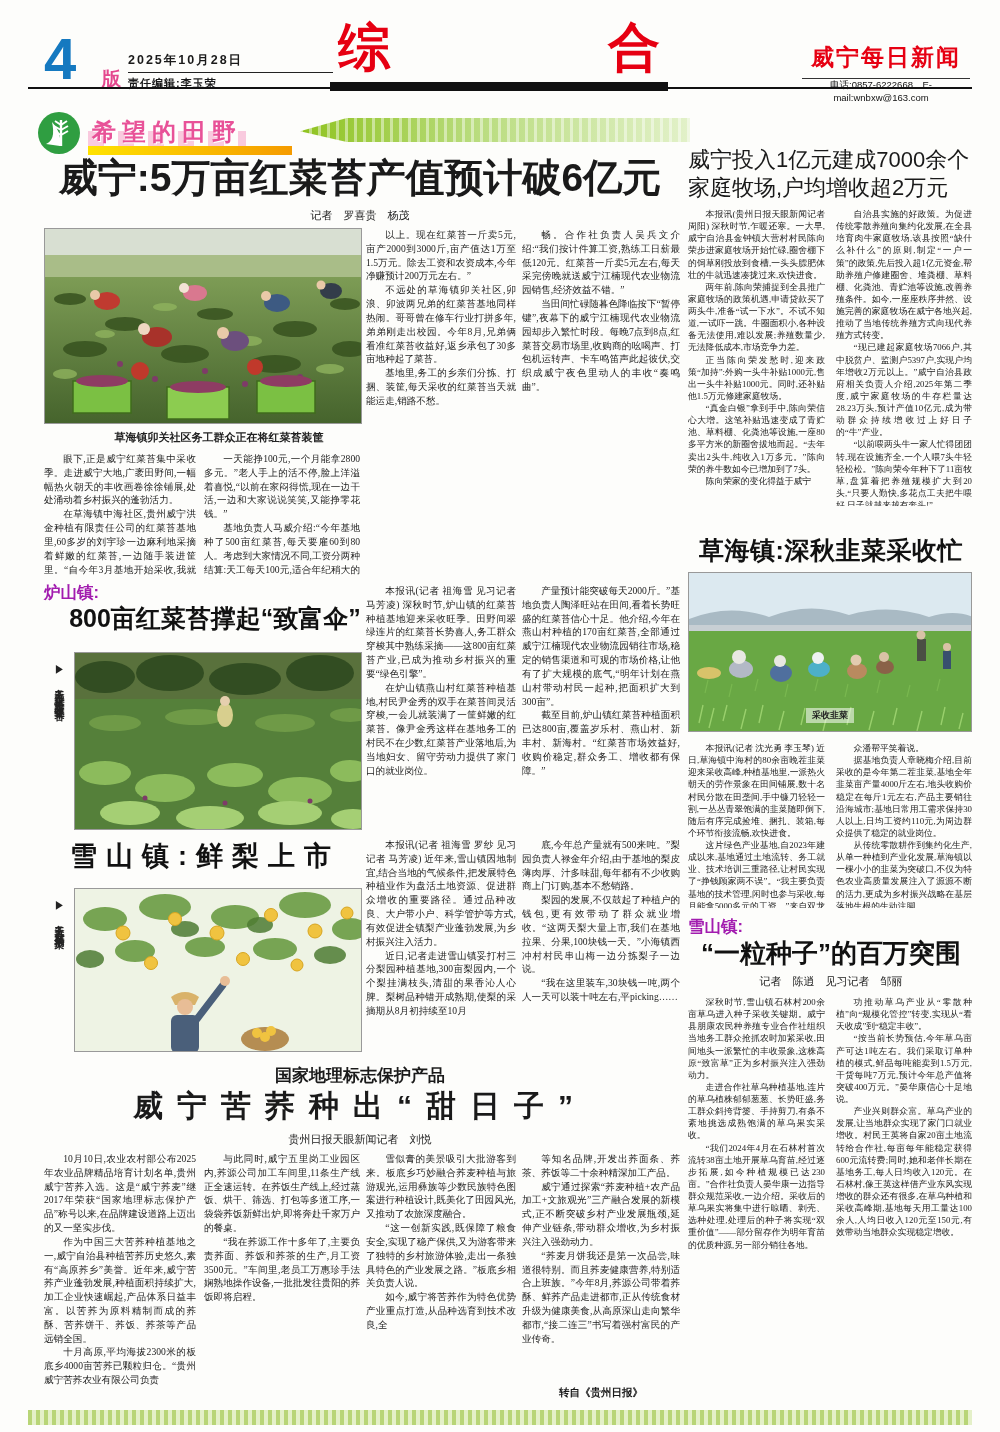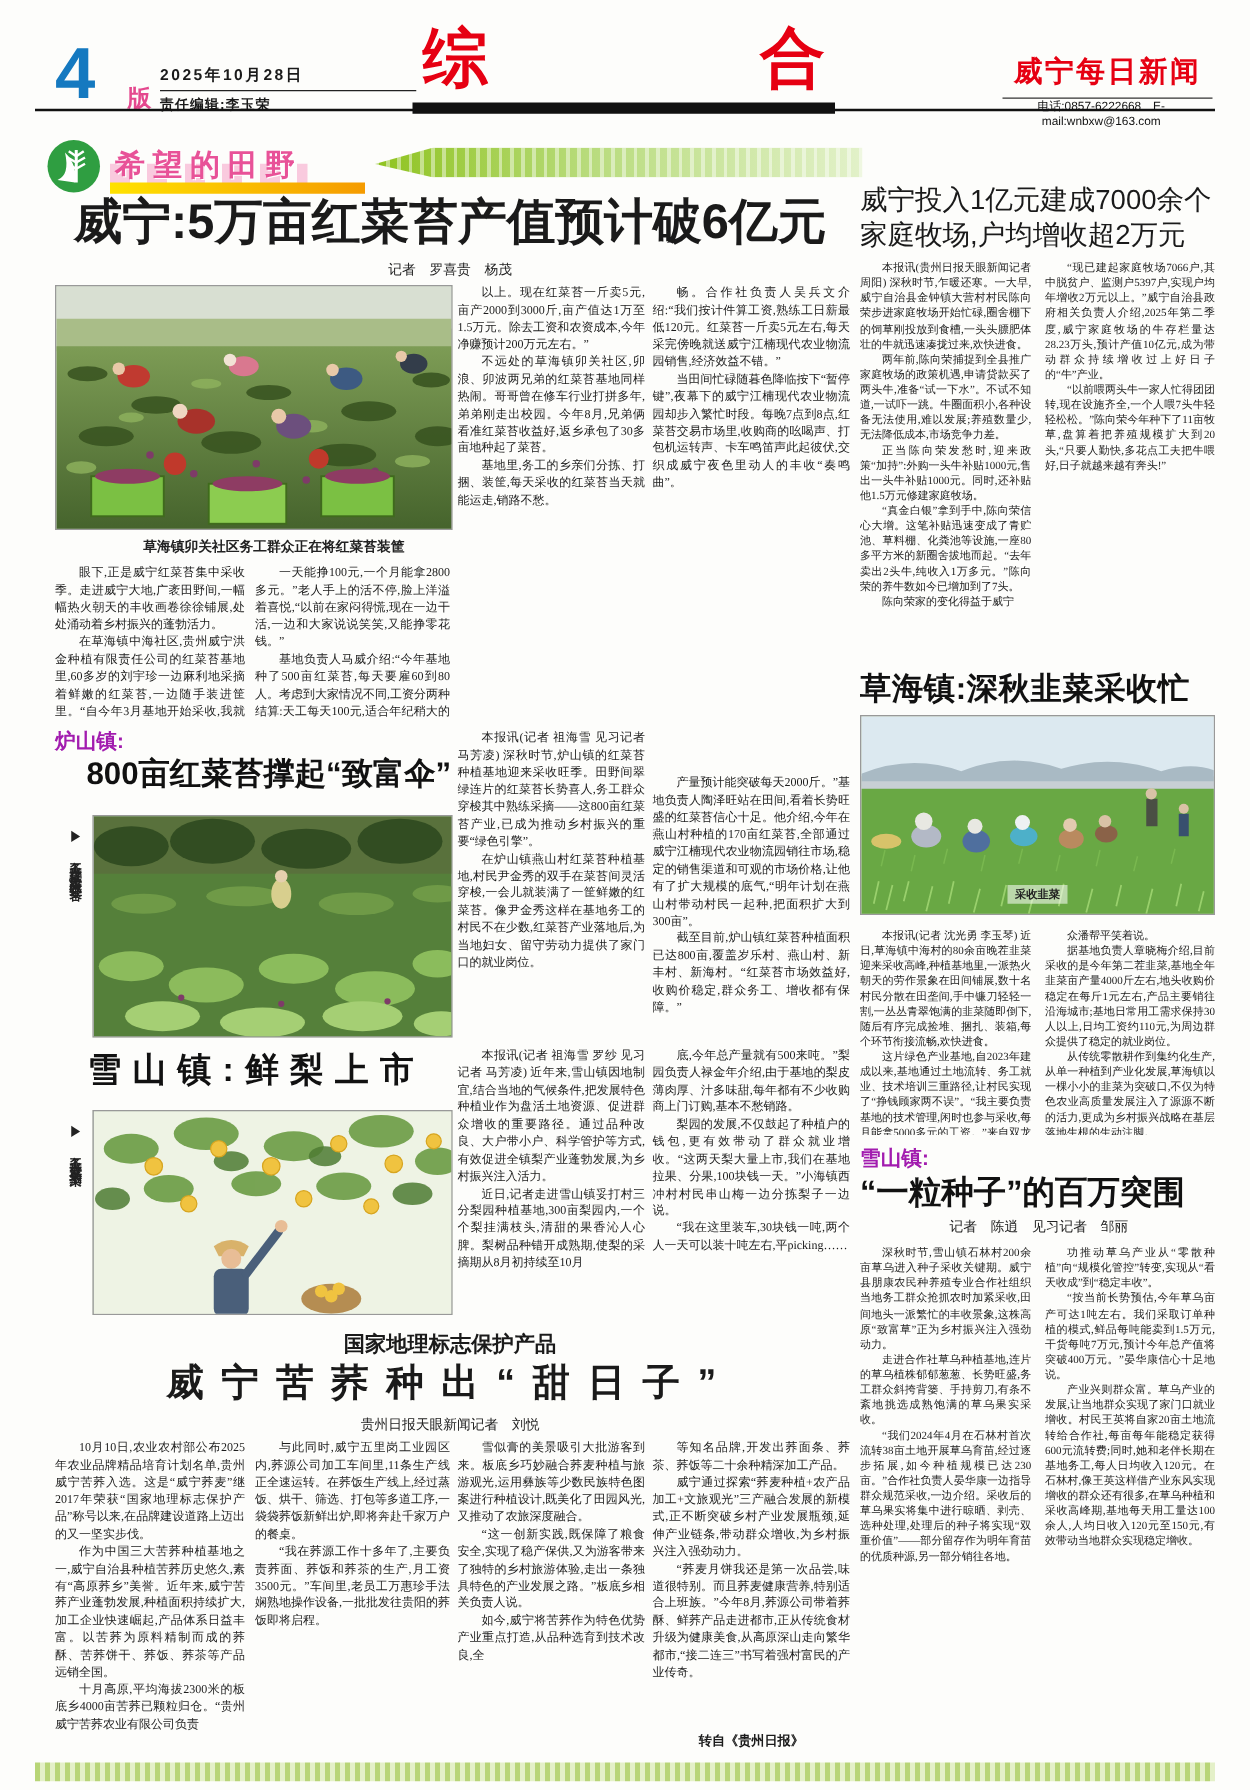--- a/index.html
+++ b/index.html
@@ -49,30 +49,30 @@
 
   .body{font-size:9.6px;line-height:1.44;text-align:justify;overflow:hidden;font-family:"Liberation Serif",serif;color:#1c1c1c;}
   .body p{margin:0;text-indent:2em;}
   .lead-c1{left:44px;top:452px;width:152px;height:124px;}
   .lead-c2{left:204px;top:452px;width:156px;height:124px;}
   .lead-c3{left:366px;top:228px;width:150px;height:348px;}
   .lead-c4{left:522px;top:228px;width:158px;height:348px;}
 
   
   .kicker{font-size:16.5px;font-weight:bold;color:#a21caf;}
-  .sec-headline{font-weight:bold;color:#111;}
+  .sec-headline{font-weight:bold;color:#111;text-align:center;}
 
   .lushan-kicker{left:44px;top:582px;}
   .lushan-headline{left:64px;top:602px;width:302px;font-size:25px;text-align:center;letter-spacing:0;}
   .vcap{writing-mode:vertical-rl;text-orientation:upright;font-size:10px;font-weight:bold;
         font-family:"Liberation Serif",serif;letter-spacing:2px;color:#222;}
   .lushan-vcap{left:52px;top:656px;height:172px;}
   .lushan-photo{left:74px;top:652px;width:288px;height:178px;}
   .lushan-c1{left:366px;top:584px;width:150px;height:246px;}
-  .lushan-c2{left:522px;top:584px;width:158px;height:246px;margin-top:36px;}
+  .lushan-c2{left:522px;top:584px;width:158px;height:246px;}
 
   .pear-headline{left:44px;top:838px;width:322px;font-size:27px;text-align:center;letter-spacing:9px;}
   .pear-photo{left:74px;top:888px;width:288px;height:164px;}
   .pear-vcap{left:52px;top:892px;height:160px;}
   .pear-c1{left:366px;top:838px;width:150px;height:216px;}
   .pear-c2{left:522px;top:838px;width:158px;height:216px;}
 
   
   .bw-kicker{left:40px;top:1064px;width:640px;text-align:center;font-size:17px;font-weight:bold;}
   .bw-headline{left:40px;top:1086px;width:640px;text-align:center;font-size:30px;font-weight:bold;letter-spacing:14px;}
@@ -236,20 +236,21 @@
     <div data-name="ranch-headline-line2">家庭牧场,户均增收超2万元</div>
   </div>
   <div class="abs rbody ranch-c1" data-name="ranch-body-col1">
       <p>本报讯(贵州日报天眼新闻记者 周阳) 深秋时节,乍暖还寒。一大早,威宁自治县金钟镇大营村村民陈向荣步进家庭牧场开始忙碌,圈舍棚下的饲草刚投放到食槽,一头头膘肥体壮的牛就迅速凑拢过来,欢快进食。</p>
       <p>两年前,陈向荣捕捉到全县推广家庭牧场的政策机遇,申请贷款买了两头牛,准备“试一下水”。不试不知道,一试吓一跳。牛圈面积小,各种设备无法使用,难以发展;养殖数量少,无法降低成本,市场竞争力差。</p>
       <p>正当陈向荣发愁时,迎来政策“加持”:外购一头牛补贴1000元,售出一头牛补贴1000元。同时,还补贴他1.5万元修建家庭牧场。</p>
       <p>“真金白银”拿到手中,陈向荣信心大增。这笔补贴迅速变成了青贮池、草料棚、化粪池等设施,一座80多平方米的新圈舍拔地而起。“去年卖出2头牛,纯收入1万多元。”陈向荣的养牛数如今已增加到了7头。</p>
       <p>陈向荣家的变化得益于威宁</p>
     </div>
   <div class="abs rbody ranch-c2" data-name="ranch-body-col2">
+      <p>自治县实施的好政策。为促进传统零散养殖向集约化发展,在全县培育肉牛家庭牧场,该县按照“缺什么补什么”的原则,制定“一户一策”的政策,先后投入超1亿元资金,帮助养殖户修建圈舍、堆粪棚、草料棚、化粪池、青贮池等设施,改善养殖条件。如今,一座座秩序井然、设施完善的家庭牧场在威宁各地兴起,推动了当地传统养殖方式向现代养殖方式转变。</p>
       <p>“现已建起家庭牧场7066户,其中脱贫户、监测户5397户,实现户均年增收2万元以上。”威宁自治县政府相关负责人介绍,2025年第二季度,威宁家庭牧场的牛存栏量达28.23万头,预计产值10亿元,成为带动群众持续增收过上好日子的“牛”产业。</p>
       <p>“以前喂两头牛一家人忙得团团转,现在设施齐全,一个人喂7头牛轻轻松松。”陈向荣今年种下了11亩牧草,盘算着把养殖规模扩大到20头,“只要人勤快,多花点工夫把牛喂好,日子就越来越有奔头!”</p>
     </div>
 
   <div class="abs sec-headline chives-headline" data-name="chives-headline">草海镇:深秋韭菜采收忙</div>
   <div class="abs photo chives-photo" data-name="chives-photo">
     <svg width="284" height="160" viewBox="0 0 284 160">
       <rect width="284" height="48" fill="#dce9f0"></rect>
       <path d="M0 46 Q40 30 80 44 Q120 28 160 42 Q200 30 240 44 Q265 36 284 44 L284 56 L0 56 Z" fill="#a9bac4"></path>
       <rect y="52" width="284" height="8" fill="#c8cfd4"></rect>

